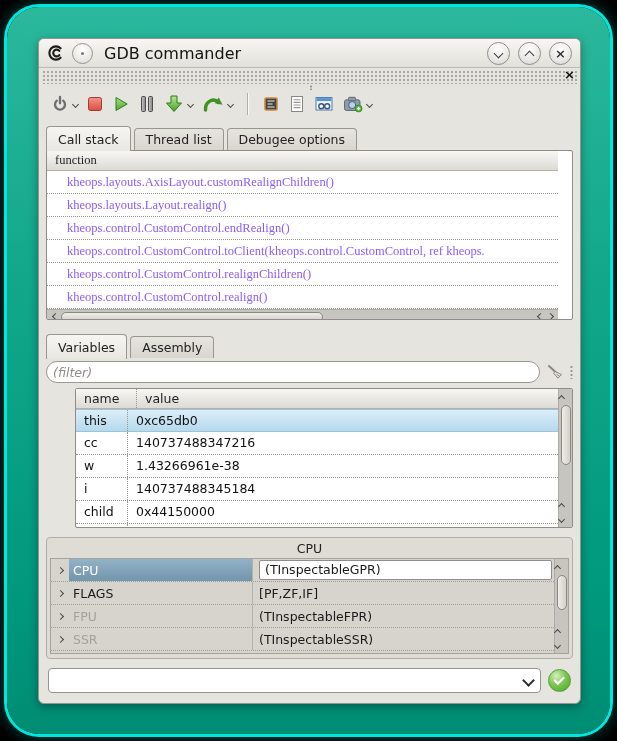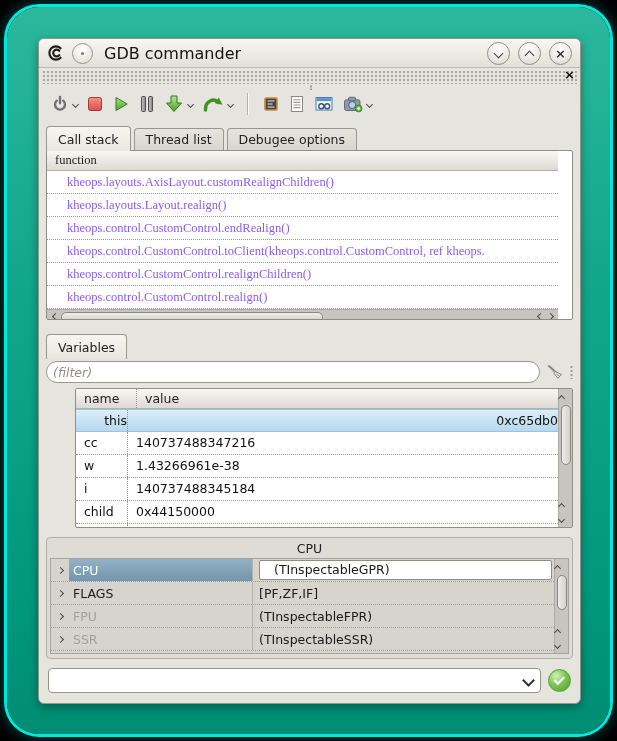--- a/index.html
+++ b/index.html
@@ -78,39 +78,39 @@
   .var-panel{flex:0 0 138px;display:grid;grid-template-columns:1fr 14px;margin-left:36px;}
   .var-body{grid-column:1;overflow:hidden;}
   .var-head{display:flex;height:19px;line-height:19px;background:linear-gradient(#f8f7f4,#dcdad3);
     border-bottom:1px solid #b3b1aa;color:#222;}
   .var-head .hname{width:52px;padding-left:8px;border-right:1px dotted #9a988f;}
   .var-head .hval{padding-left:8px;}
   .vrow{display:flex;height:22px;line-height:22px;border-bottom:1px dotted #98968e;color:#111;}
   .vrow .cname{width:52px;padding-left:8px;border-right:1px dotted #98968e;box-sizing:border-box;}
   .vrow .cval{flex:1;padding-left:8px;white-space:nowrap;overflow:hidden;}
   .vrow.selected{background:linear-gradient(#dbeef9,#b6d9ec);border-top:1px solid #9cc3d8;
-    border-bottom:1px solid #9cc3d8;height:21px;line-height:21px;text-align:right;}
+    border-bottom:1px solid #9cc3d8;height:21px;line-height:21px;}
   .var-vsb{grid-column:2;background:#c7c5bf;border-left:1px solid #adaba4;display:flex;flex-direction:column;}
 
   
   .groupbox{flex:0 0 122px;margin:3px 7px 0 7px;border:1px solid #b0aea6;border-radius:4px;
     background:#dedcd5;box-sizing:border-box;}
   .gb-title{text-align:center;padding:3px 0 2px 0;color:#222;}
   .cpu-tree{margin:0 3px;height:94px;border:1px solid #a5a39b;background:#d6d4cd;
     display:grid;grid-template-columns:1fr 14px;overflow:hidden;}
   .cpu-rows{overflow:hidden;}
   .crow{display:flex;align-items:stretch;height:22px;border-bottom:1px dotted #a09e96;}
   .crow .exp{width:18px;display:grid;place-items:center;}
   .crow .cname{width:184px;box-sizing:border-box;display:flex;align-items:center;padding-left:4px;
     border-right:1px solid #b3b1a9;color:#1a1a1a;}
   .crow.disabled .cname{color:#a3a19a;}
   .crow.selected .cname{background:linear-gradient(#93b2c7,#7195ac);color:#fff;}
   .crow .cval{flex:1;display:flex;align-items:center;padding-left:6px;color:#1a1a1a;}
   .crow .cval .field{flex:1;height:18px;line-height:18px;margin:1px 2px 1px 0;background:#fff;
-    border:1px solid #8f8d85;border-radius:2px;padding:0 14px;}
+    border:1px solid #8f8d85;border-radius:2px;padding:0 5px;}
   .cpu-vsb{background:#c7c5bf;border-left:1px solid #adaba4;display:flex;flex-direction:column;}
 
   
   .bottombar{flex:0 0 26px;display:flex;align-items:center;gap:7px;margin:8px 9px 9px 9px;}
   .combo{flex:1;height:25px;box-sizing:border-box;background:#fff;border:1px solid #96948c;border-radius:4px;
     display:flex;align-items:center;}
   .combo .val{flex:1;padding-left:7px;}
   .combo .dd{width:24px;display:grid;place-items:center;}
   .combo .dd .chv{width:7px;height:7px;border-width:2px;border-color:#2e2e2e;}
   .ok-btn{width:21px;height:21px;border-radius:50%;border:1px solid #55a139;
@@ -289,20 +289,21 @@
         <span class="sbtn" style="flex:0 0 13px">
             <span class="chv right sm" style="margin-right:3px"></span>
           </span>
       </div>
     </div>
 
     <div class="split10"></div>
 
     <div class="tabs">
       <span class="tab active">Variables</span>
+      <span class="tab">Assembly</span>
     </div>
 
     <div class="filter-row">
       <input class="filter-input" placeholder="(filter)" style="">
       <svg width="20" height="20" viewBox="0 0 20 20">
         <path d="M4 4 L11 10.5" stroke="#8a8880" stroke-width="2" stroke-linecap="round"></path>
         <path d="M10 9.5 L16.5 12.5 L13 16.2 L8.6 11.2 Z" fill="#e3e1da" stroke="#8a8880"></path>
         <path d="M11.5 12.5 L14.5 14" stroke="#8a8880" stroke-width="0.8"></path>
       </svg>
       <span class="grip-dots"></span>

